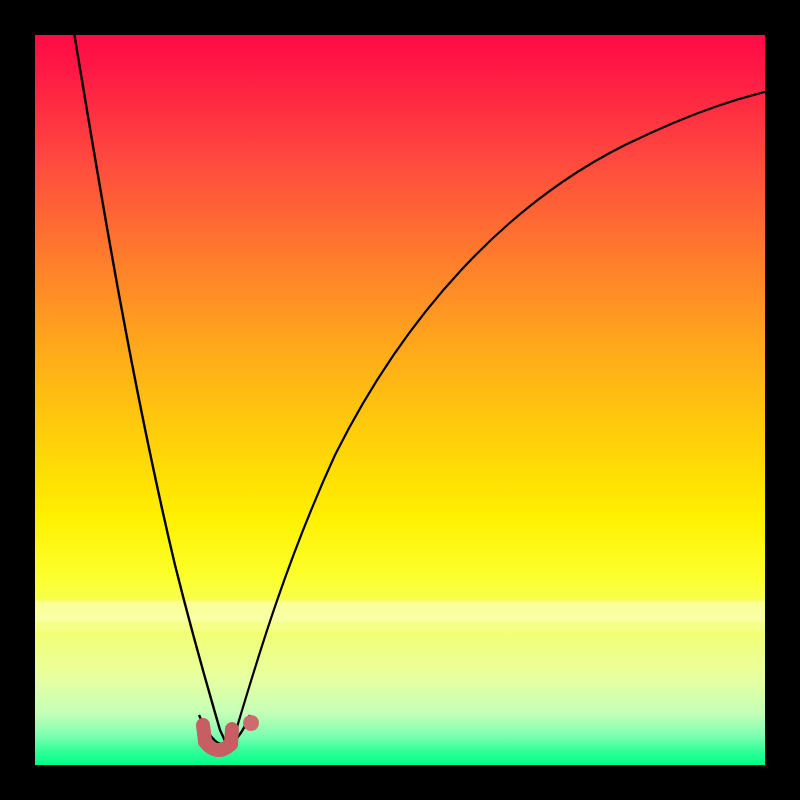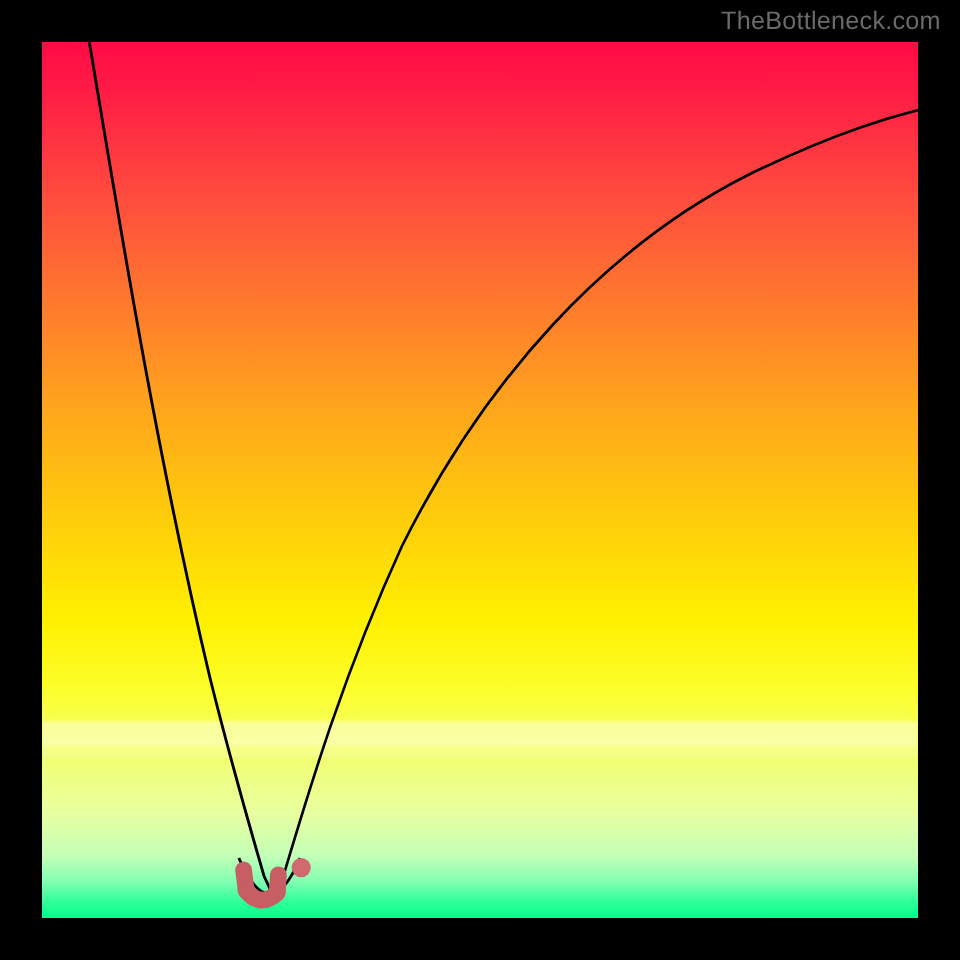--- a/index.html
+++ b/index.html
@@ -110,14 +110,13 @@
 
       <g stroke="#c65e63" stroke-width="14" stroke-linecap="round" fill="none">
         <path d="M 168 690 L 170 706"></path>
         <path d="M 170 707 Q 182 722, 196 709"></path>
         <path d="M 196 709 L 197 694"></path>
       </g>
       <circle cx="216" cy="688" r="8" fill="#cf6a6e"></circle>
     </svg>
   </div>
 
-  <div class="watermark">TheBottleneck.com</div>
 </div>
 
 </body></html>

